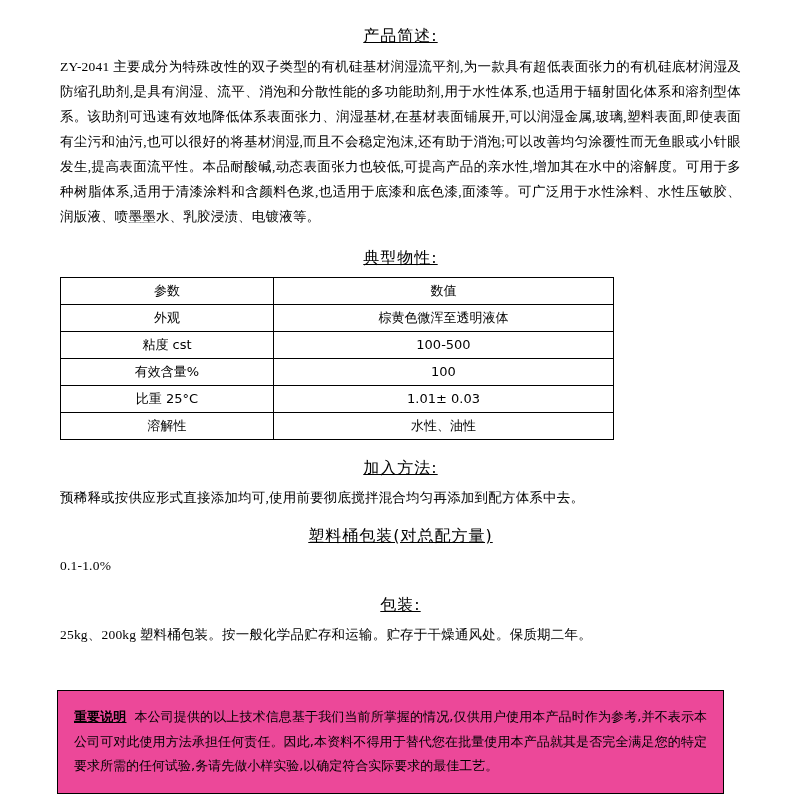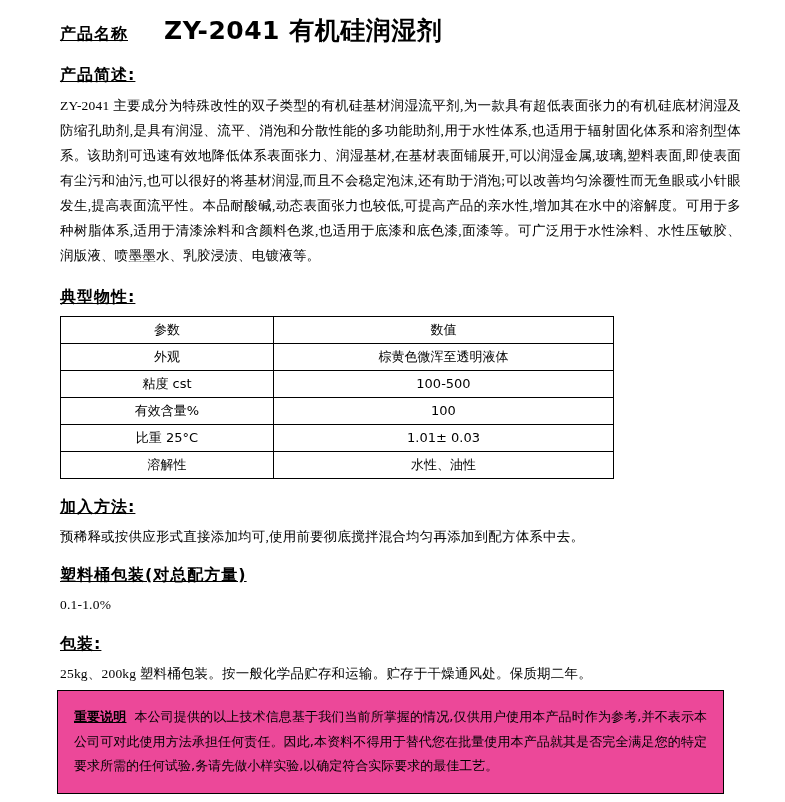--- a/index.html
+++ b/index.html
@@ -43,26 +43,27 @@
     font-weight: bold;
     font-size: 25px;
     margin-left: 36px;
     letter-spacing: 0.5px;
     white-space: nowrap;
   }
 
   
   .section-heading {
     font-family: "DejaVu Sans", "Liberation Sans", sans-serif;
-    font-weight: bold;
+    font-weight: normal;
     font-size: 16px;
     text-decoration: underline;
     letter-spacing: 1px;
     margin-top: 18px;
     margin-bottom: 8px;
+    text-align: center;
   }
 
   
   .body-text {
     font-family: Liberation Serif, serif;
     font-size: 13.5px;
     line-height: 1.85;
     text-align: justify;
     letter-spacing: 0.2px;
   }
@@ -112,24 +113,20 @@
     font-weight: bold;
     text-decoration: underline;
     margin-right: 8px;
   }
 </style>
 </head>
 <body>
 
 <div class="page">
 
-  <div class="header-row">
-    <div class="label-heading">产品名称</div>
-    <div class="product-title">ZY-2041 有机硅润湿剂</div>
-  </div>
 
   <div class="section-heading">产品简述:</div>
   <div class="body-text">ZY-2041 主要成分为特殊改性的双子类型的有机硅基材润湿流平剂,为一款具有超低表面张力的有机硅底材润湿及防缩孔助剂,是具有润湿、流平、消泡和分散性能的多功能助剂,用于水性体系,也适用于辐射固化体系和溶剂型体系。该助剂可迅速有效地降低体系表面张力、润湿基材,在基材表面铺展开,可以润湿金属,玻璃,塑料表面,即使表面有尘污和油污,也可以很好的将基材润湿,而且不会稳定泡沫,还有助于消泡;可以改善均匀涂覆性而无鱼眼或小针眼发生,提高表面流平性。本品耐酸碱,动态表面张力也较低,可提高产品的亲水性,增加其在水中的溶解度。可用于多种树脂体系,适用于清漆涂料和含颜料色浆,也适用于底漆和底色漆,面漆等。可广泛用于水性涂料、水性压敏胶、润版液、喷墨墨水、乳胶浸渍、电镀液等。</div>
 
   <div class="section-heading">典型物性:</div>
 
   <table class="props-table">
     <tbody>
       <tr>
         <td class="col-param">参数</td>

